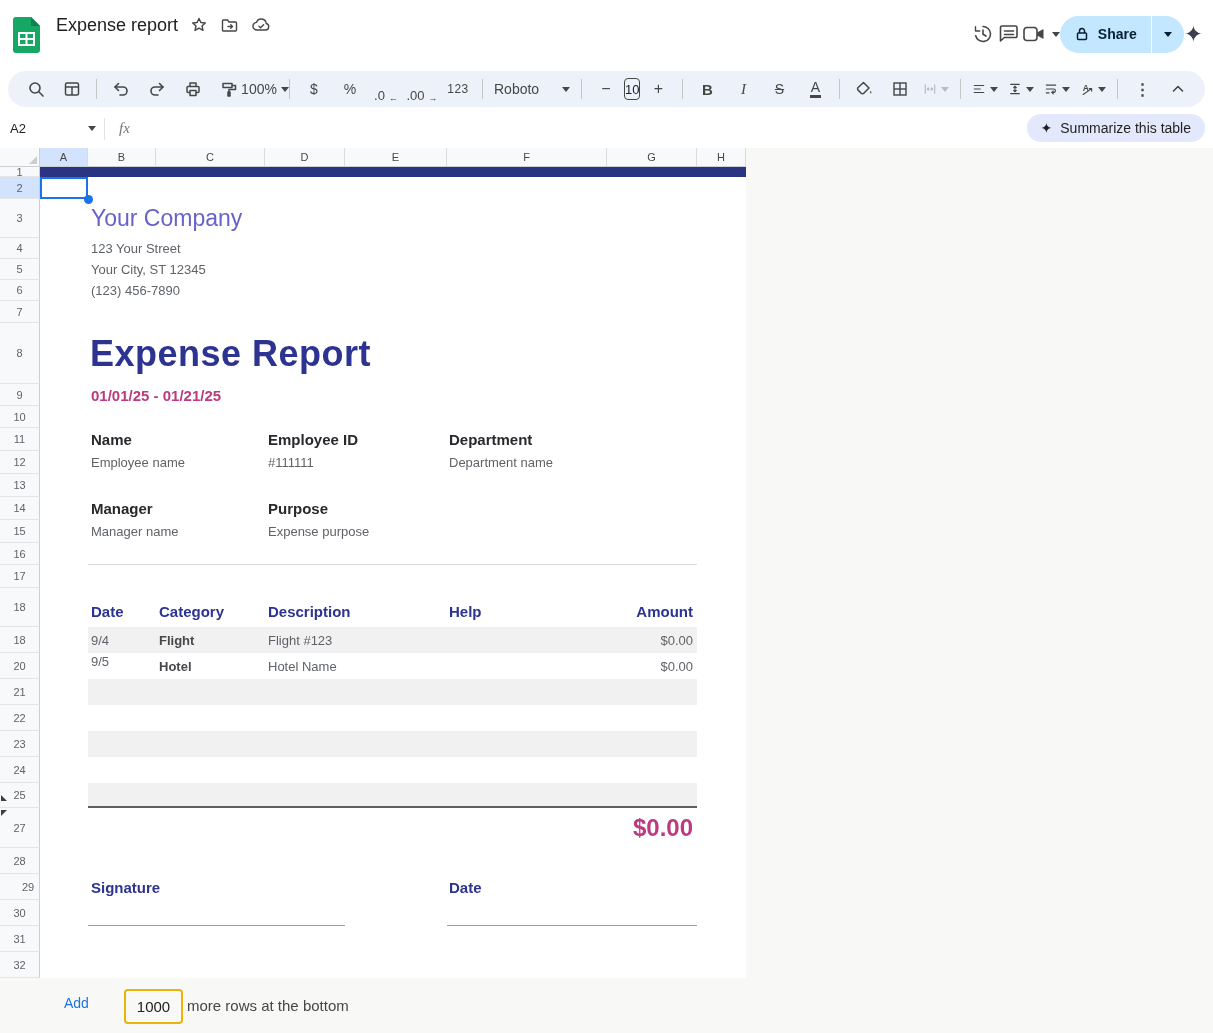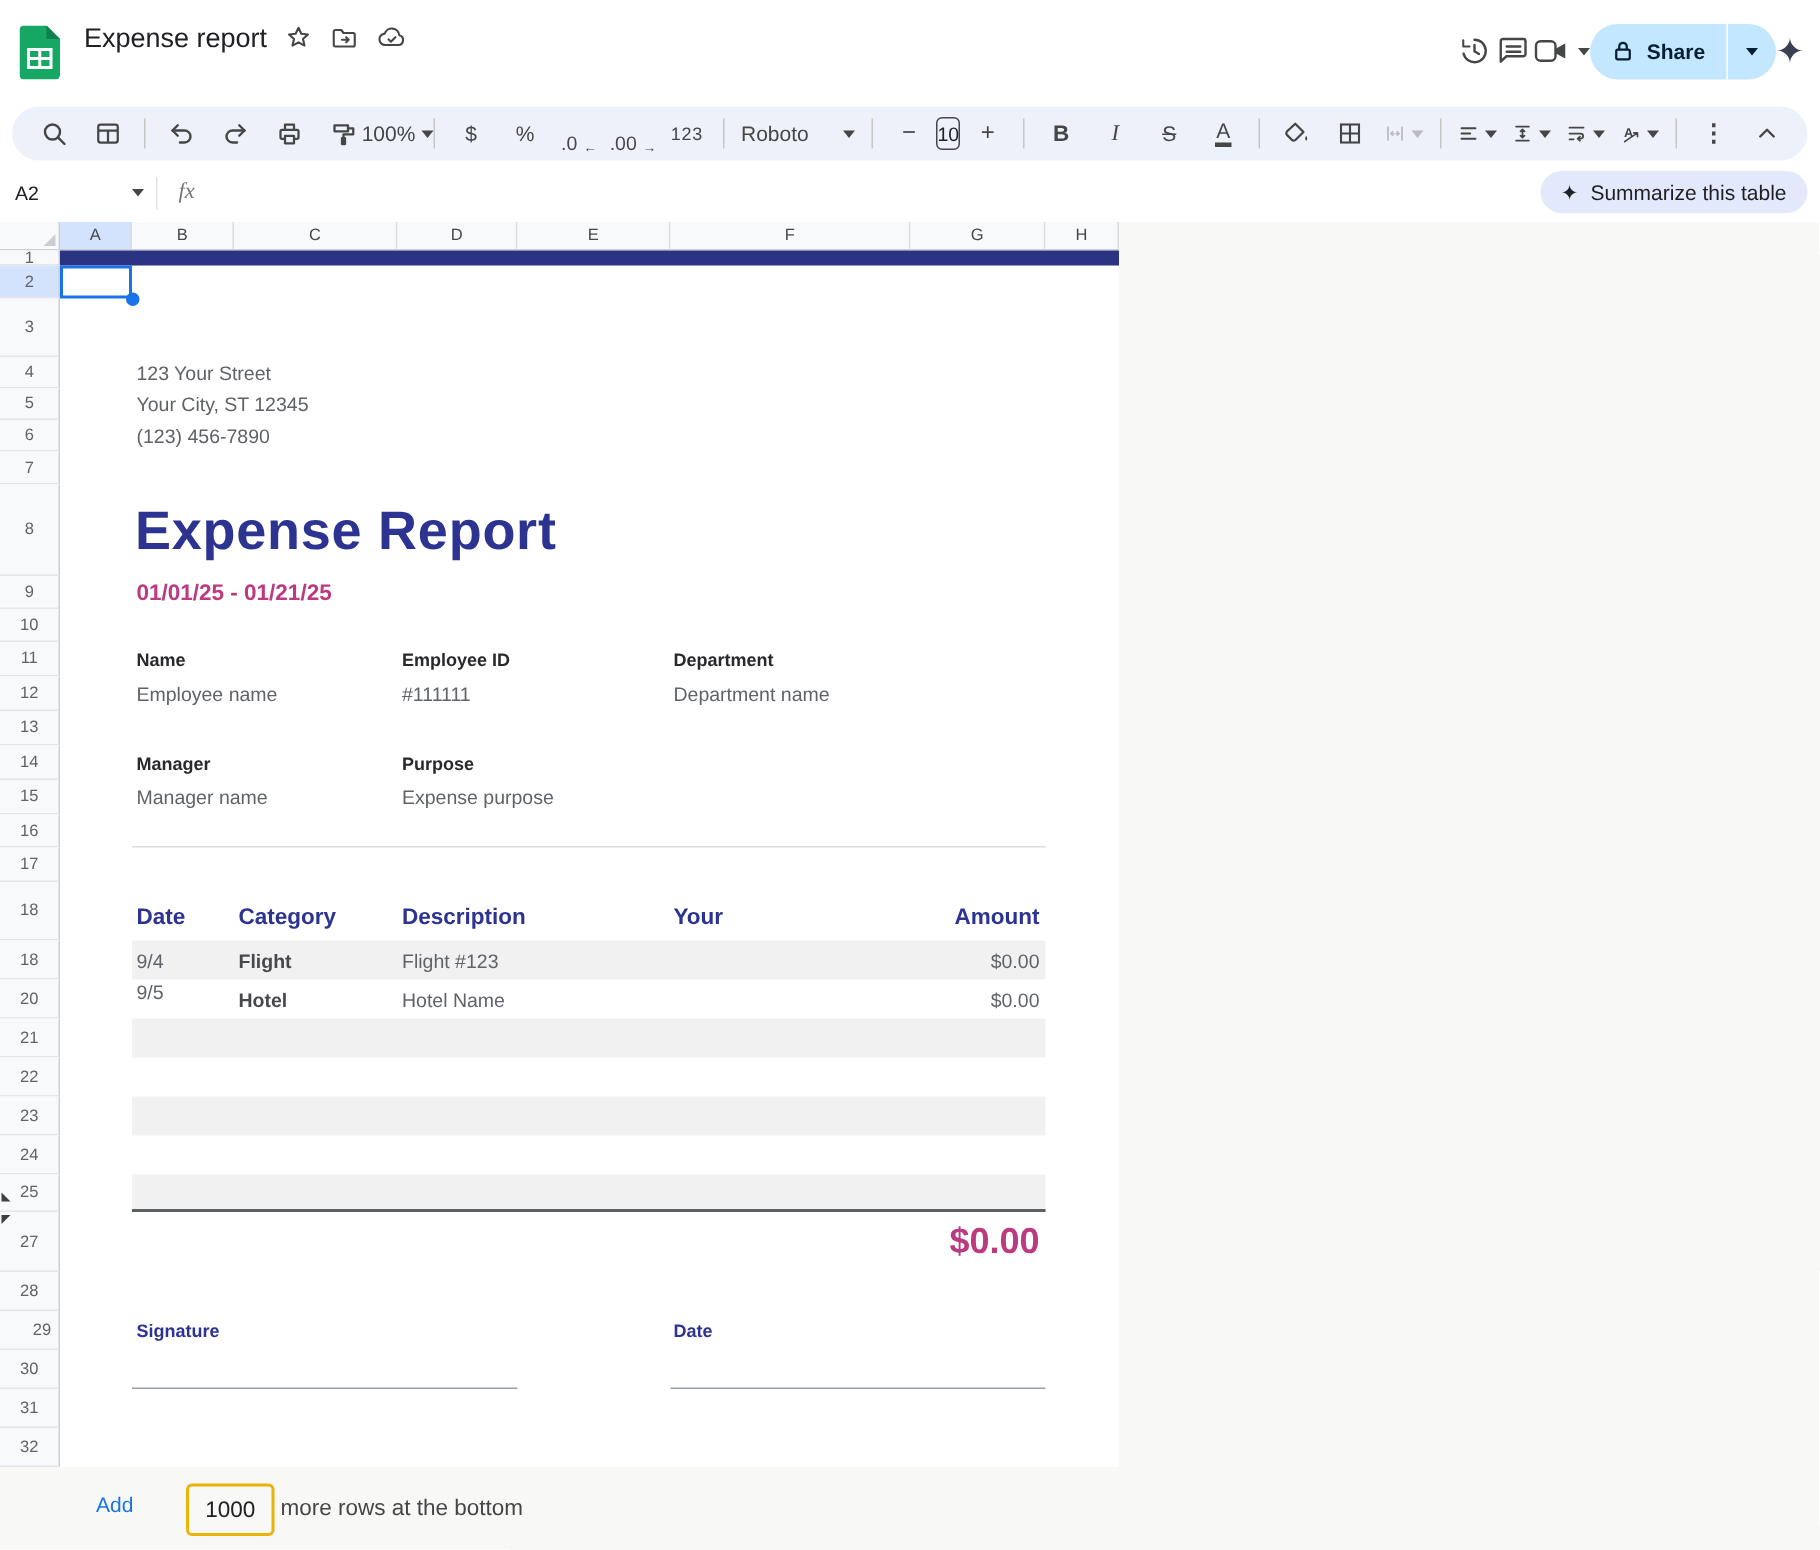--- a/index.html
+++ b/index.html
@@ -71,21 +71,21 @@
     border-top:6px solid #3c4043;}
   
   .cellrow{position:absolute;display:flex;align-items:center;}
   .band{position:absolute;left:40px;width:706px;background:#2b3483;}
   .sel-cell{position:absolute;border:2px solid #1a73e8;box-sizing:border-box;}
   .sel-dot{position:absolute;width:9px;height:9px;border-radius:50%;background:#1a73e8;}
   .company{font-size:23px;color:#6763c9;}
   .addr{font-size:13px;color:#5f6368;}
   .rpt-title{font-size:36px;font-weight:bold;color:#2c3390;letter-spacing:.5px;}
   .daterange{font-size:15px;font-weight:bold;color:#bc3a80;}
-  .flabel{font-size:12px;font-weight:bold;color:#28292c;}
+  .flabel{font-size:15px;font-weight:bold;color:#28292c;}
   .fvalue{font-size:13px;color:#5f6368;}
   .thead{font-size:15px;font-weight:bold;color:#2c3390;}
   .tcell{font-size:13px;color:#5f6368;}
   .tcat{font-size:13px;font-weight:bold;color:#47484c;}
   .stripe{position:absolute;left:88px;width:609px;background:#f1f1f2;}
   .thinline{position:absolute;left:88px;width:609px;height:1px;background:#dadce0;}
   .darkline{position:absolute;left:88px;width:609px;height:2px;background:#5c5f62;}
   .total{font-size:24px;font-weight:bold;color:#bc3a80;}
   .sigline{position:absolute;height:1px;background:#9aa0a6;}
   .right{justify-content:flex-end;text-align:right;}
@@ -366,20 +366,21 @@
       <div class="rowhead" style="top: 660px; height: 40px;">27</div>
       <div class="rowhead" style="top: 700px; height: 26px;">28</div>
       <div class="rowhead" style="top: 726px; height: 26px; padding-left: 17px;">29</div>
       <div class="rowhead" style="top: 752px; height: 26px;">30</div>
       <div class="rowhead" style="top: 778px; height: 26px;">31</div>
       <div class="rowhead" style="top: 804px; height: 26px;">32</div>
     </div>
 
   <div class="band" style="top:19px;height:10px;"></div>
 
+  <div class="cellrow company" style="left:91px;top:51px;height:39px;">Your Company</div>
   <div class="cellrow addr" style="left:91px;top:90px;height:21px;">123 Your Street</div>
   <div class="cellrow addr" style="left:91px;top:111px;height:21px;">Your City, ST 12345</div>
   <div class="cellrow addr" style="left:91px;top:132px;height:21px;">(123) 456-7890</div>
   <div class="cellrow rpt-title" style="left:90px;top:175px;height:61px;">Expense Report</div>
   <div class="cellrow daterange" style="left:91px;top:236px;height:22px;">01/01/25 - 01/21/25</div>
 
   <div class="cellrow flabel" style="left:91px;top:280px;height:23px;">Name</div>
   <div class="cellrow flabel" style="left:268px;top:280px;height:23px;">Employee ID</div>
   <div class="cellrow flabel" style="left:449px;top:280px;height:23px;">Department</div>
   <div class="cellrow fvalue" style="left:91px;top:303px;height:23px;">Employee name</div>
@@ -388,21 +389,21 @@
   <div class="cellrow flabel" style="left:91px;top:349px;height:23px;">Manager</div>
   <div class="cellrow flabel" style="left:268px;top:349px;height:23px;">Purpose</div>
   <div class="cellrow fvalue" style="left:91px;top:372px;height:23px;">Manager name</div>
   <div class="cellrow fvalue" style="left:268px;top:372px;height:23px;">Expense purpose</div>
 
   <div class="thinline" style="top:416px;"></div>
 
   <div class="cellrow thead" style="left:91px;top:448px;height:31px;">Date</div>
   <div class="cellrow thead" style="left:159px;top:448px;height:31px;">Category</div>
   <div class="cellrow thead" style="left:268px;top:448px;height:31px;">Description</div>
-  <div class="cellrow thead" style="left:449px;top:448px;height:31px;">Your</div>
+  <div class="cellrow thead" style="left:449px;top:448px;height:31px;">Help</div>
   <div class="cellrow thead right" style="left:607px;top:448px;height:31px;width:86px;">Amount</div>
 
   <div class="stripe" style="top:479px;height:26px;"></div>
   <div class="stripe" style="top:531px;height:26px;"></div>
   <div class="stripe" style="top:583px;height:26px;"></div>
   <div class="stripe" style="top:635px;height:25px;"></div>
 
   <div class="cellrow tcell" style="left:91px;top:479px;height:26px;">9/4</div>
   <div class="cellrow tcat" style="left:159px;top:479px;height:26px;">Flight</div>
   <div class="cellrow tcell" style="left:268px;top:479px;height:26px;">Flight #123</div>

